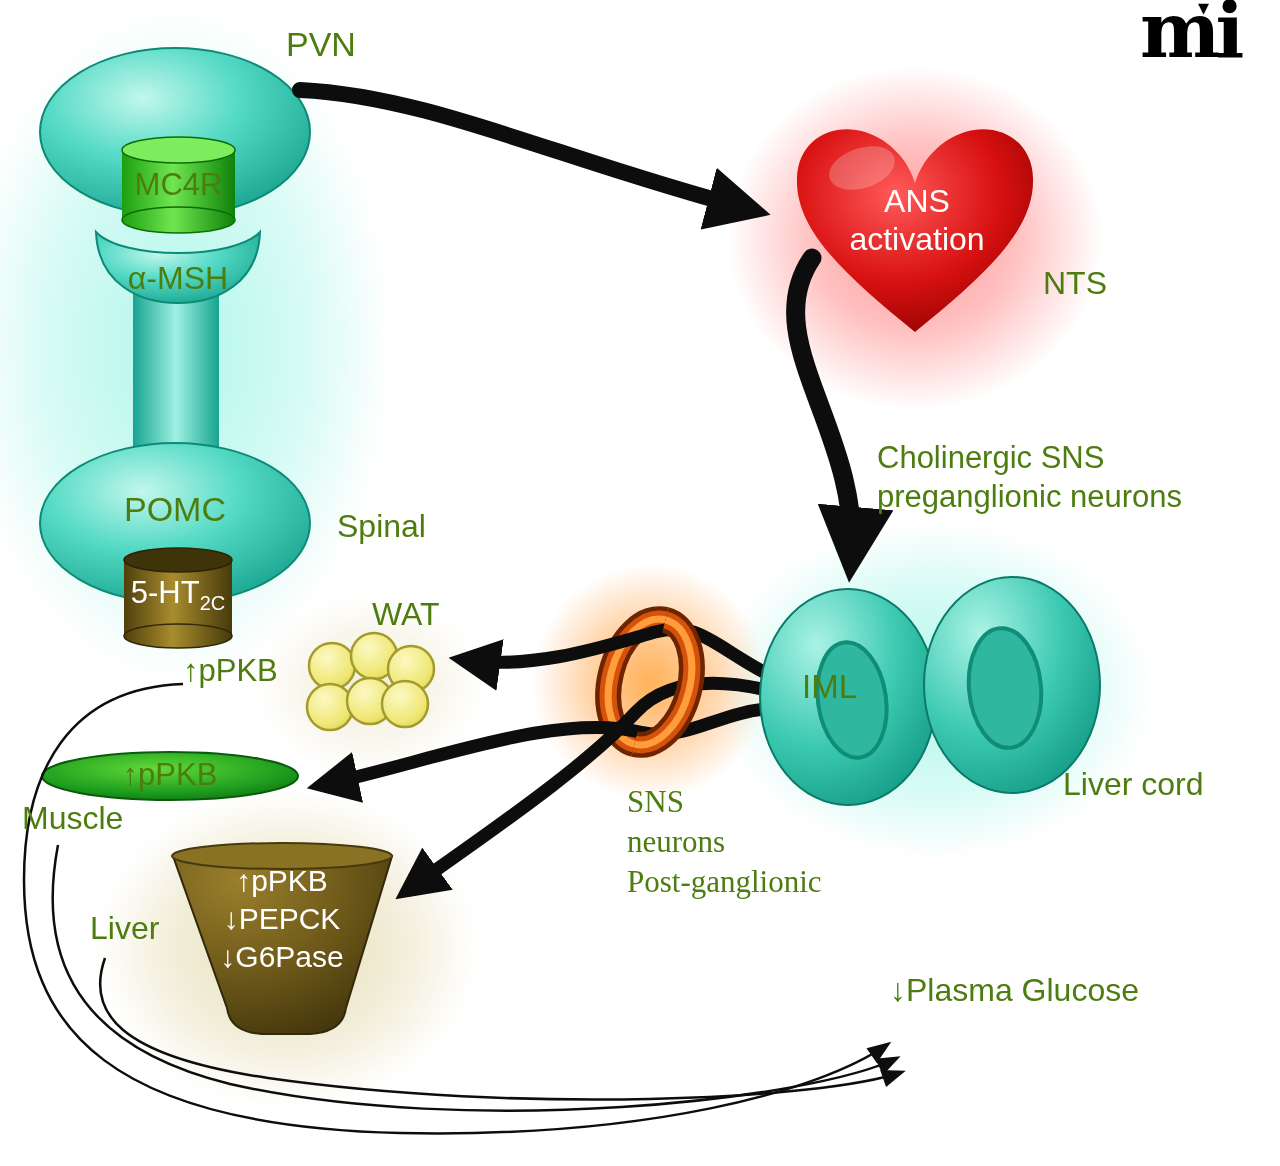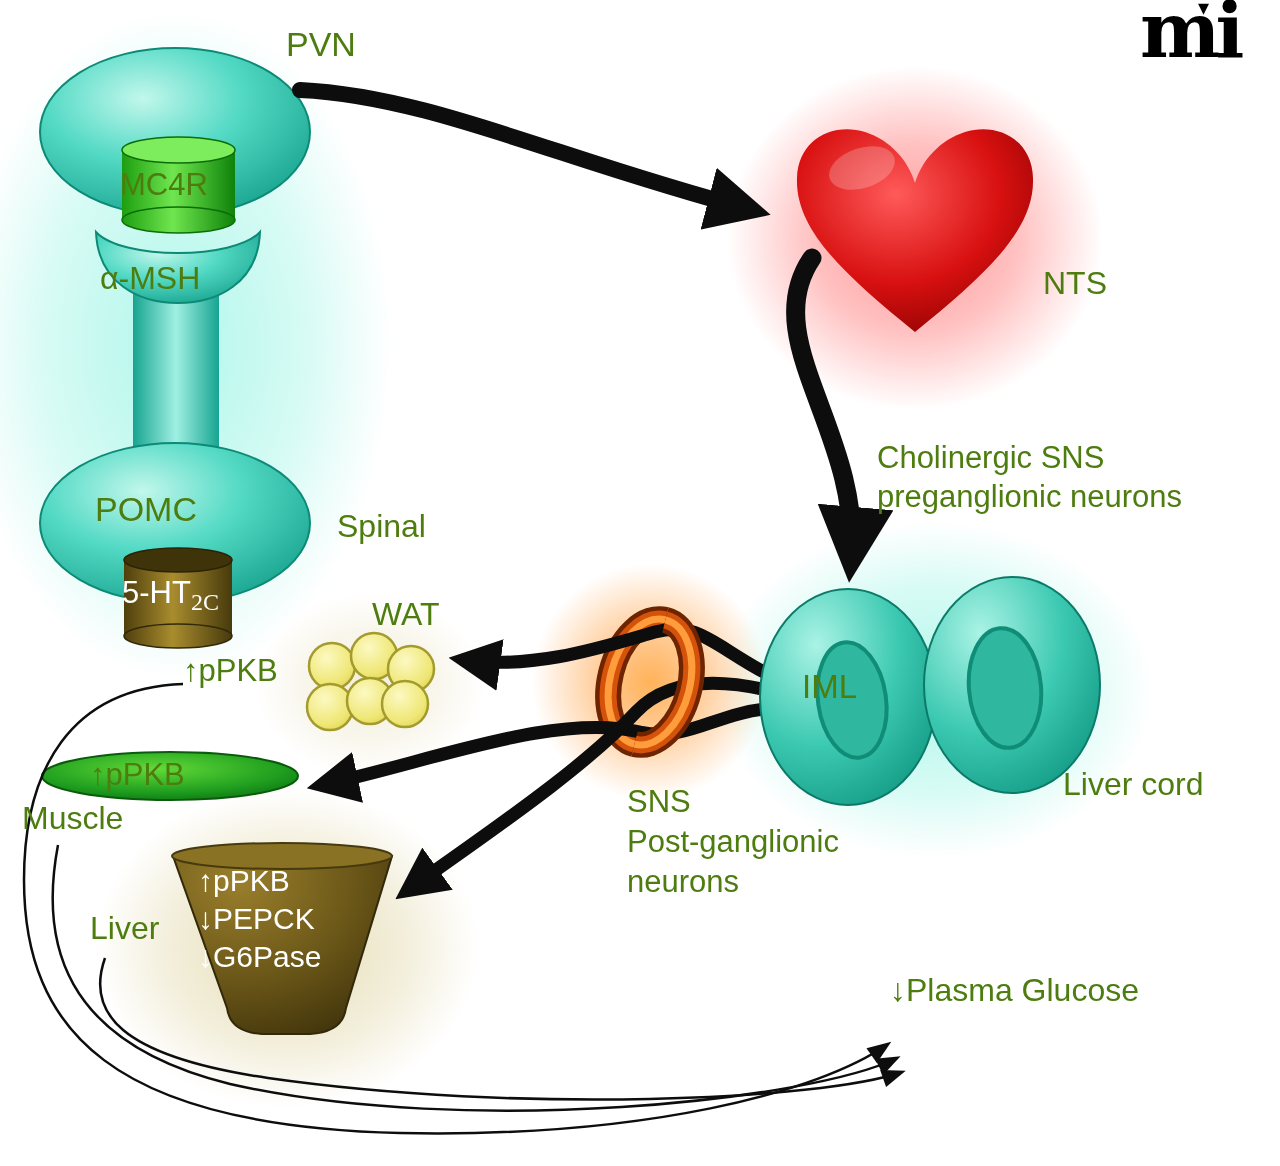--- a/index.html
+++ b/index.html
@@ -1,22 +1,22 @@
 <!DOCTYPE html>
 <html><head>
 <meta charset="utf-8">
 <style>
   html,body{margin:0;padding:0;background:#fff;}
   #canvas{position:relative;width:1280px;height:1166px;background:#ffffff;
           font-family:"Liberation Sans",sans-serif;overflow:hidden;}
   #art{position:absolute;left:0;top:0;}
   .lbl{position:absolute;color:#4d7c0f;font-size:32px;line-height:1.18;white-space:nowrap;}
-  .center{text-align:left;}
+  .center{text-align:center;}
   .white{color:#ffffff;}
-  .sub{font-size:24px;vertical-align:-7px;font-family:Liberation Serif, serif;}
+  .sub{font-size:20px;vertical-align:-7px;}
   .mline div{white-space:nowrap;}
   .logo{position:absolute;left:1140px;top:-14px;width:120px;height:90px;color:#000;
         font-family:"DejaVu Serif",serif;font-weight:bold;font-size:76px;letter-spacing:-5px;}
   .logo-caret{position:absolute;left:58px;top:8px;font-size:22px;letter-spacing:0;}
 </style>
 </head>
 <body>
 
 <div id="canvas">
 
@@ -186,34 +186,38 @@
 <div class="lbl center" style="left:90px;top:757px;width:160px;font-size:31px;">↑pPKB</div>
 <div class="lbl" style="left:22px;top:800px;">Muscle</div>
 
 <div class="lbl" style="left:90px;top:910px;">Liver</div>
 <div class="lbl center white mline" style="left:198px;top:862px;width:168px;font-size:30px;line-height:38px;">
   <div>↑pPKB</div>
   <div>↓PEPCK</div>
   <div>↓G6Pase</div>
 </div>
 
+<div class="lbl center white mline" style="left:827px;top:182px;width:180px;line-height:38px;">
+  <div>ANS</div>
+  <div>activation</div>
+</div>
 <div class="lbl" style="left:1043px;top:265px;">NTS</div>
 
 <div class="lbl mline" style="left:877px;top:438px;font-size:31px;line-height:39px;">
   <div>Cholinergic SNS</div>
   <div>preganglionic neurons</div>
 </div>
 
 <div class="lbl" style="left:802px;top:668px;font-size:33px;">IML</div>
 <div class="lbl" style="left:1063px;top:766px;">Liver cord</div>
 
-<div class="lbl mline" style="left:627px;top:782px;font-size:31px;line-height:40px;">
+<div class="lbl mline" style="left:627px;top:782px;font-size:31px;line-height:40px;font-family:Liberation Serif, serif;">
   <div>SNS</div>
+  <div>neurons</div>
   <div>Post-ganglionic</div>
-  <div>neurons</div>
 </div>
 
 <div class="lbl" style="left:890px;top:972px;">↓Plasma Glucose</div>
 
 <div class="logo">
   <span>mi</span>
   <span class="logo-caret">▾</span>
 </div>
 
 </div>

